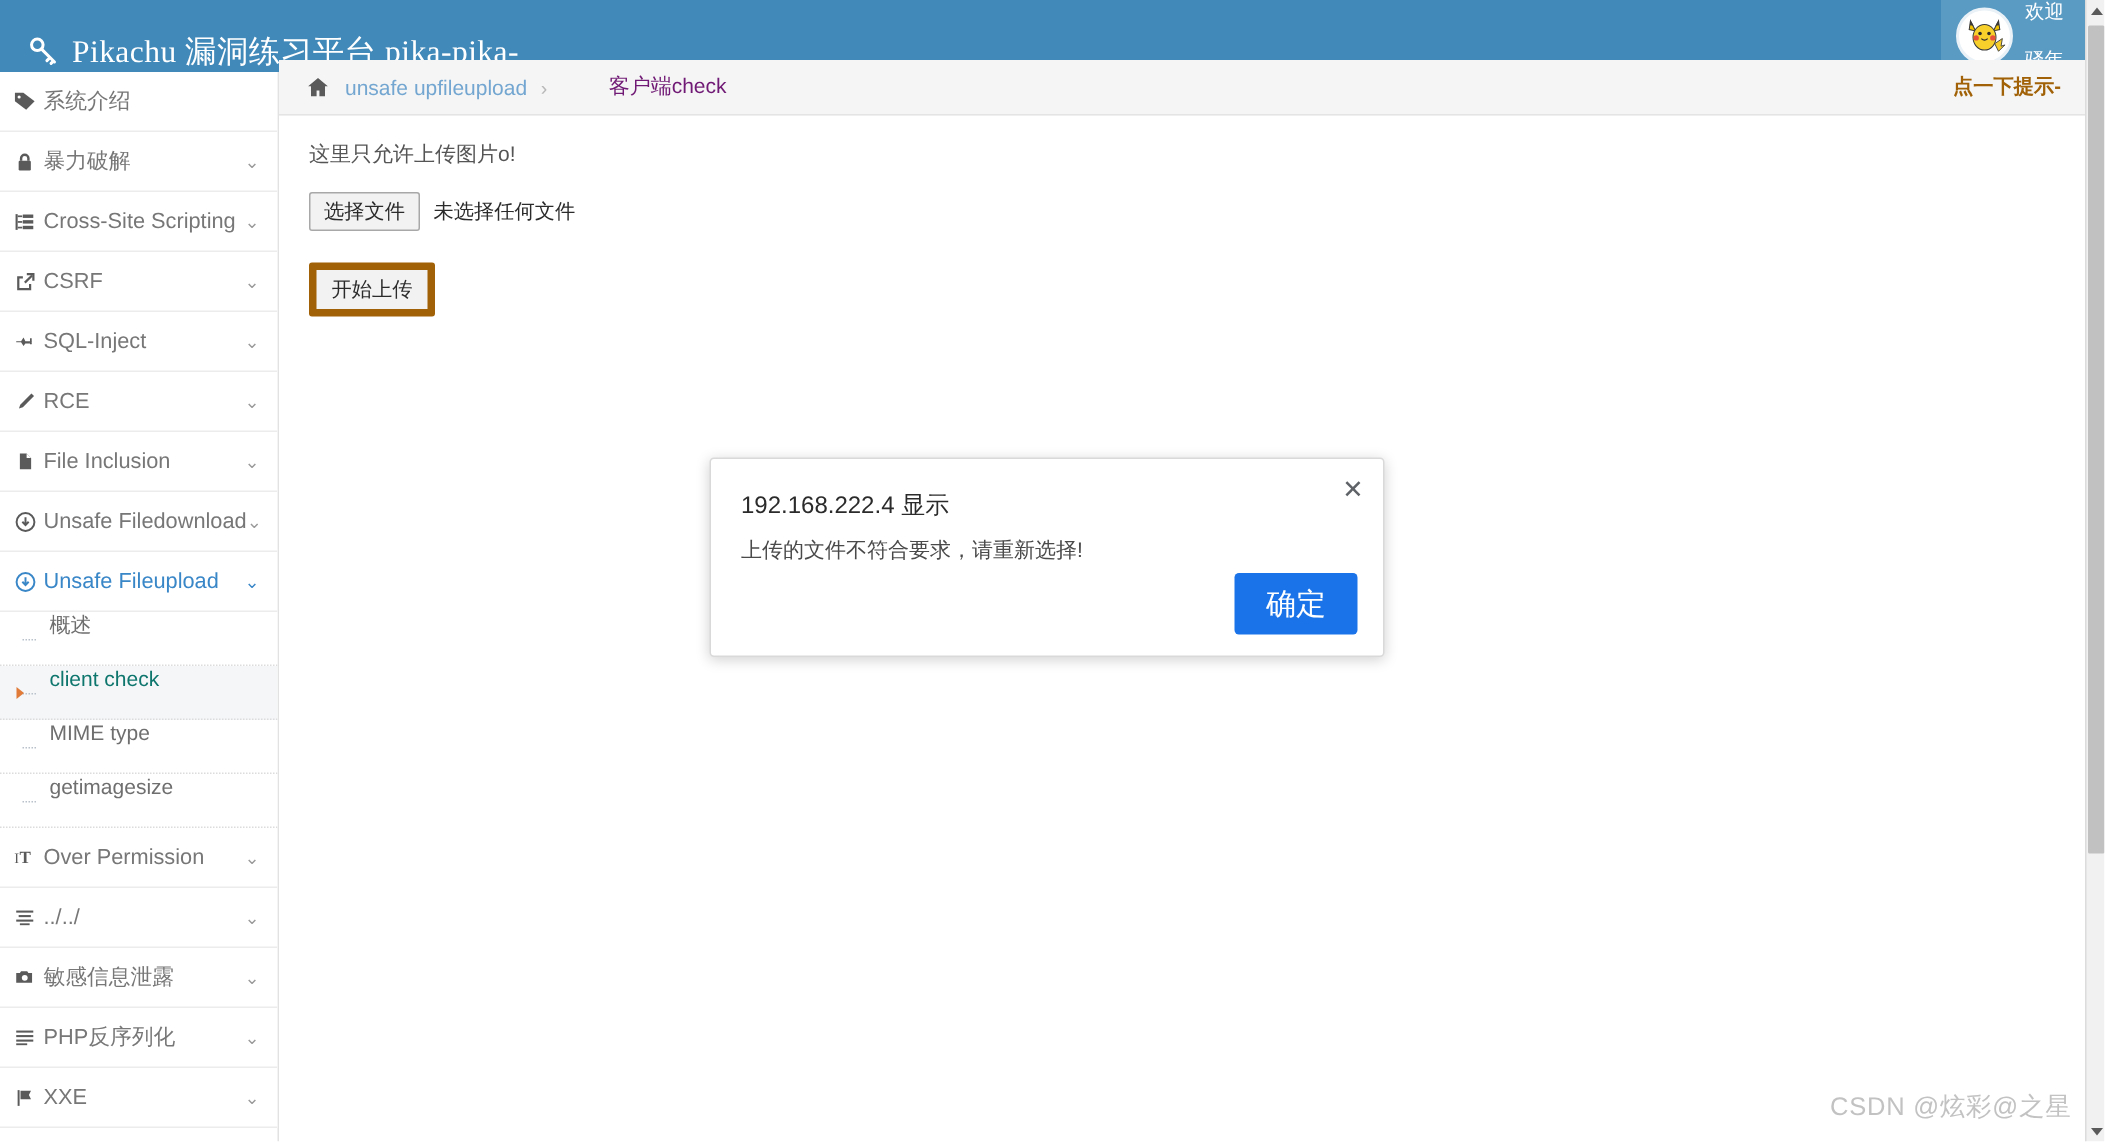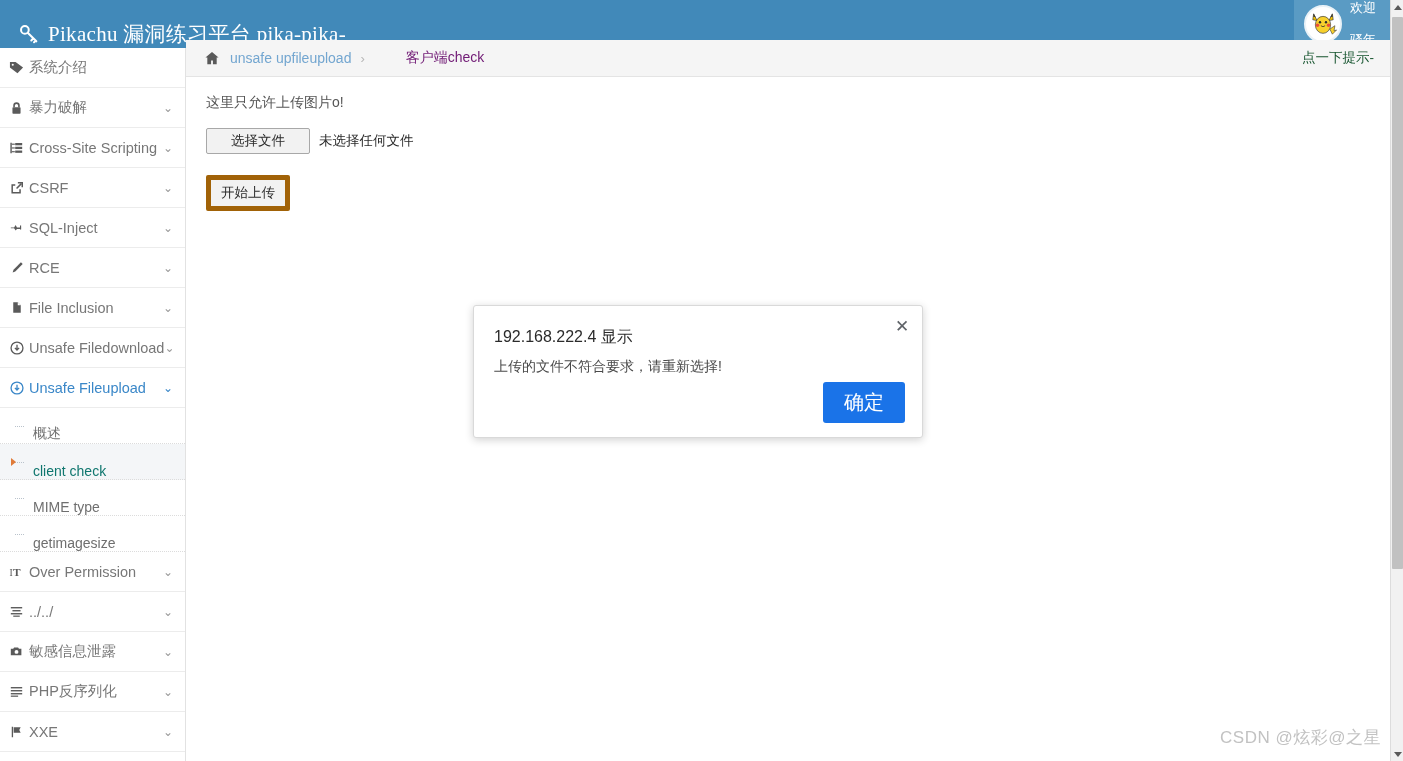--- a/index.html
+++ b/index.html
@@ -105,21 +105,21 @@
   .submenu { background: #ffffff; position: relative; }
   .submenu::before {
     content: "";
     position: absolute;
     left: 15px; top: 0; bottom: 0;
     border-left: 1px dotted #b9c2cb;
   }
   .sub-item {
     position: relative;
     height: 36px;
-    display: flex; align-items: flex-end;
+    display: flex; align-items: flex-start;
     padding-left: 33px;
     border-bottom: 1px dotted #dcdcdc;
     color: #6f6f6f;
     font-size: 14px;
     cursor: pointer;
     background: #ffffff;
   }
   .sub-item::before {
     content: "";
     position: absolute;
@@ -182,38 +182,39 @@
     cursor: pointer;
   }
   .crumb-sep {
     color: #b8b8b8;
     font-size: 13px;
     margin: 0 9px;
   }
   .crumb-cur { color: #701a75; font-size: 14px; margin-left: 32px; }
   .crumb-spacer { flex: 1 1 auto; }
   .hint-link {
-    color: #14532d;
+    color: #a16207;
     font-size: 13.5px;
     text-decoration: none;
     cursor: pointer;
+    font-weight: bold;
   }
 
   .content { padding: 17px 20px 0 20px; }
   .notice {
     color: #555555;
     font-size: 14px;
     margin: 0 0 16px 0;
   }
   .filerow { display: flex; align-items: center; margin-bottom: 21px; }
   .file-btn {
     border: 1px solid #a8a8a8;
     background: #f2f2f2;
     border-radius: 2px;
-    padding: 3px 24px;
+    padding: 3px 9px;
     font-size: 13.5px;
     color: #2b2b2b;
     cursor: pointer;
     font-family: Liberation Mono, monospace;
   }
   .file-name {
     margin-left: 9px;
     font-size: 13.5px;
     color: #2b2b2b;
   }

